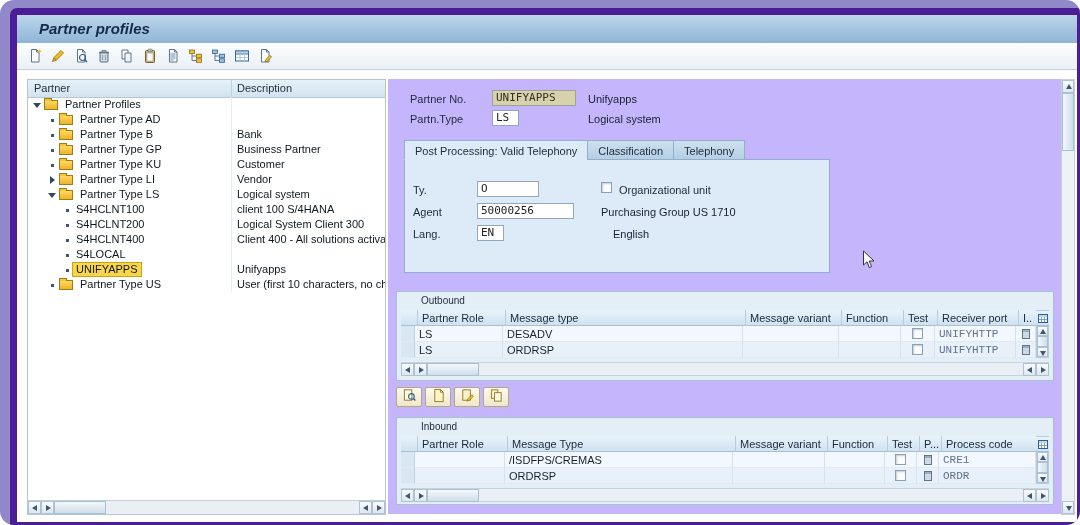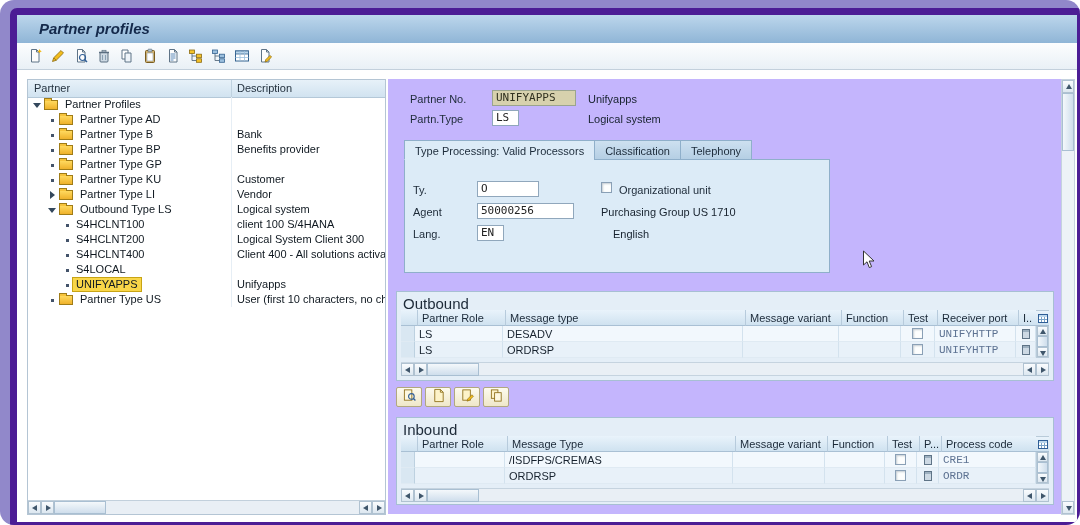--- a/index.html
+++ b/index.html
@@ -61,21 +61,21 @@
   .tab{height:20px;padding:4px 10px 0;font-size:11px;color:#1c2b3a;background:linear-gradient(#cde0f0,#b5cfe4);
        border:1px solid #8fafca;border-right:none;box-sizing:border-box;white-space:nowrap;}
   .tab:last-child{border-right:1px solid #8fafca;}
   .tab.active{background:#dcebf7;border-bottom:1px solid #dcebf7;}
   .tabpanel{position:absolute;left:16px;top:80px;width:426px;height:114px;background:#dcebf7;border:1px solid #8fafca;box-sizing:border-box;z-index:1;}
   .cb{width:11px;height:11px;border:1px solid #8aa0b6;background:#fdfefe;box-shadow:inset 1px 1px 2px rgba(90,110,130,.35);display:inline-block;box-sizing:border-box;}
   .cbx{position:absolute;}
 
   
   .grp{position:absolute;left:8px;width:658px;background:#e4eef7;border:1px solid #a7bfd3;box-sizing:border-box;}
-  .grp-title{position:absolute;left:6px;top:3px;font-size:15px;color:#1d2a38;}
+  .grp-title{position:absolute;left:24px;top:3px;font-size:10px;color:#1d2a38;}
   .tblwrap{position:absolute;left:4px;top:18px;width:648px;height:48px;}
   .tbl{position:absolute;left:0;top:0;}
   .thr{display:flex;height:16px;}
   .thcell{font-size:11px;color:#1b2938;padding:2px 12px 0 4px;box-sizing:border-box;height:16px;overflow:hidden;white-space:nowrap;
           background:linear-gradient(#e9f3fb,#cfe2f0);border-right:1px solid #b7cbdc;border-bottom:1px solid #a9c0d4;}
   .tr{display:flex;height:16px;}
   .tcell{font-size:11px;color:#17222e;padding:2px 0 0 4px;box-sizing:border-box;height:16px;overflow:hidden;white-space:nowrap;
          border-right:1px solid #d3e2ee;border-bottom:1px solid #dfeaf3;}
   .tr.odd .tcell{background:#f2f8fd;}
   .tr.even .tcell{background:#e8f1f9;}
@@ -228,30 +228,23 @@
               <span class="exp dot"></span>
               <span class="folder"></span>
               <span class="tlab">Partner Type B</span>
             </div>
             <div class="tc2">Bank</div>
           </div>
           <div class="trow">
             <div class="tc1" style="padding-left: 19px;">
               <span class="exp dot"></span>
               <span class="folder"></span>
-              <span class="tlab">Partner Type BP</span>
-            </div>
-            <div class="tc2">Benefits provider</div>
-          </div>
-          <div class="trow">
-            <div class="tc1" style="padding-left: 19px;">
-              <span class="exp dot"></span>
-              <span class="folder"></span>
               <span class="tlab">Partner Type GP</span>
             </div>
+            <div class="tc2">Business Partner</div>
           </div>
           <div class="trow">
             <div class="tc1" style="padding-left: 19px;">
               <span class="exp dot"></span>
               <span class="folder"></span>
               <span class="tlab">Partner Type KU</span>
             </div>
             <div class="tc2">Customer</div>
           </div>
           <div class="trow">
@@ -259,21 +252,21 @@
               <span class="exp closed"></span>
               <span class="folder"></span>
               <span class="tlab">Partner Type LI</span>
             </div>
             <div class="tc2">Vendor</div>
           </div>
           <div class="trow">
             <div class="tc1" style="padding-left: 19px;">
               <span class="exp open"></span>
               <span class="folder"></span>
-              <span class="tlab">Outbound Type LS</span>
+              <span class="tlab">Partner Type LS</span>
             </div>
             <div class="tc2">Logical system</div>
           </div>
           <div class="trow">
             <div class="tc1" style="padding-left: 34px;">
               <span class="exp dot"></span>
               <span class="tlab">S4HCLNT100</span>
             </div>
             <div class="tc2">client 100 S/4HANA</div>
           </div>
@@ -327,21 +320,21 @@
 
       <span class="flabel" style="left:22px;top:14px">Partner No.</span>
       <span class="fld tan" style="left:104px;top:11px;width:84px">UNIFYAPPS</span>
       <span class="fdesc" style="left:200px;top:14px">Unifyapps</span>
 
       <span class="flabel" style="left:22px;top:34px">Partn.Type</span>
       <span class="fld" style="left:104px;top:31px;width:27px">LS</span>
       <span class="fdesc" style="left:200px;top:34px">Logical system</span>
 
       <div class="tabs">
-        <div class="tab active">Type Processing: Valid Processors</div>
+        <div class="tab active">Post Processing: Valid Telephony</div>
         <div class="tab">Classification</div>
         <div class="tab">Telephony</div>
       </div>
 
       <div class="tabpanel">
         <span class="flabel" style="left:8px;top:24px">Ty.</span>
         <span class="fld" style="left:72px;top:21px;width:62px">O</span>
         <span class="cb cbx" style="left:196px;top:22px"></span>
         <span class="flabel" style="left:214px;top:24px">Organizational unit</span>
 

